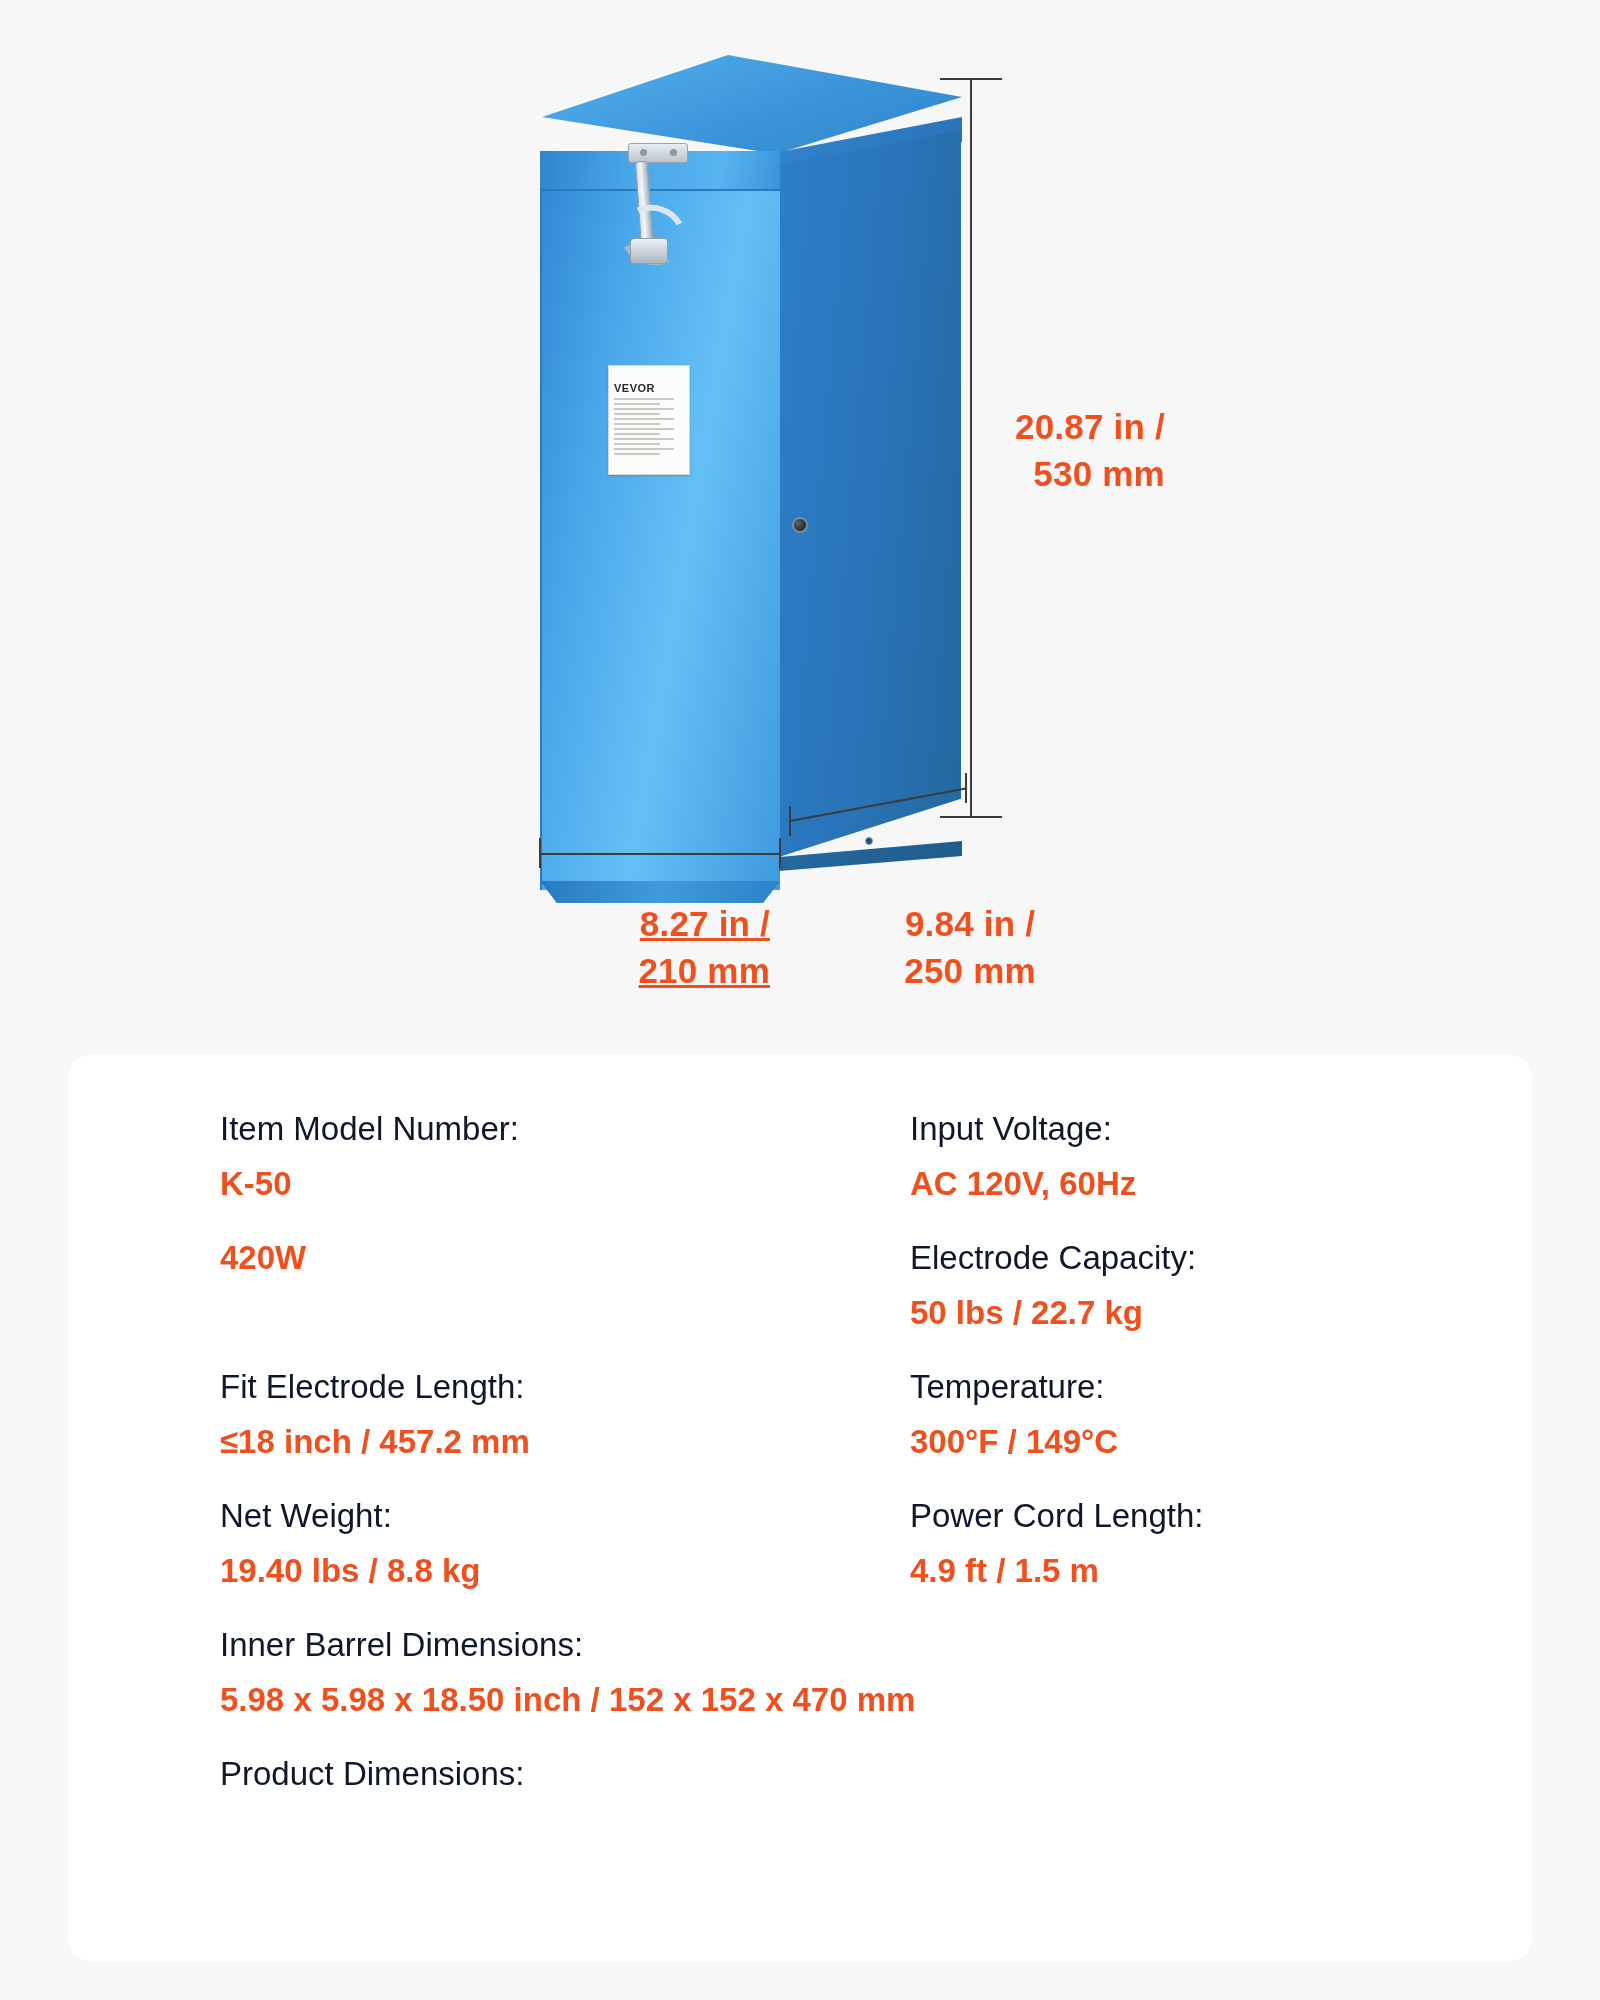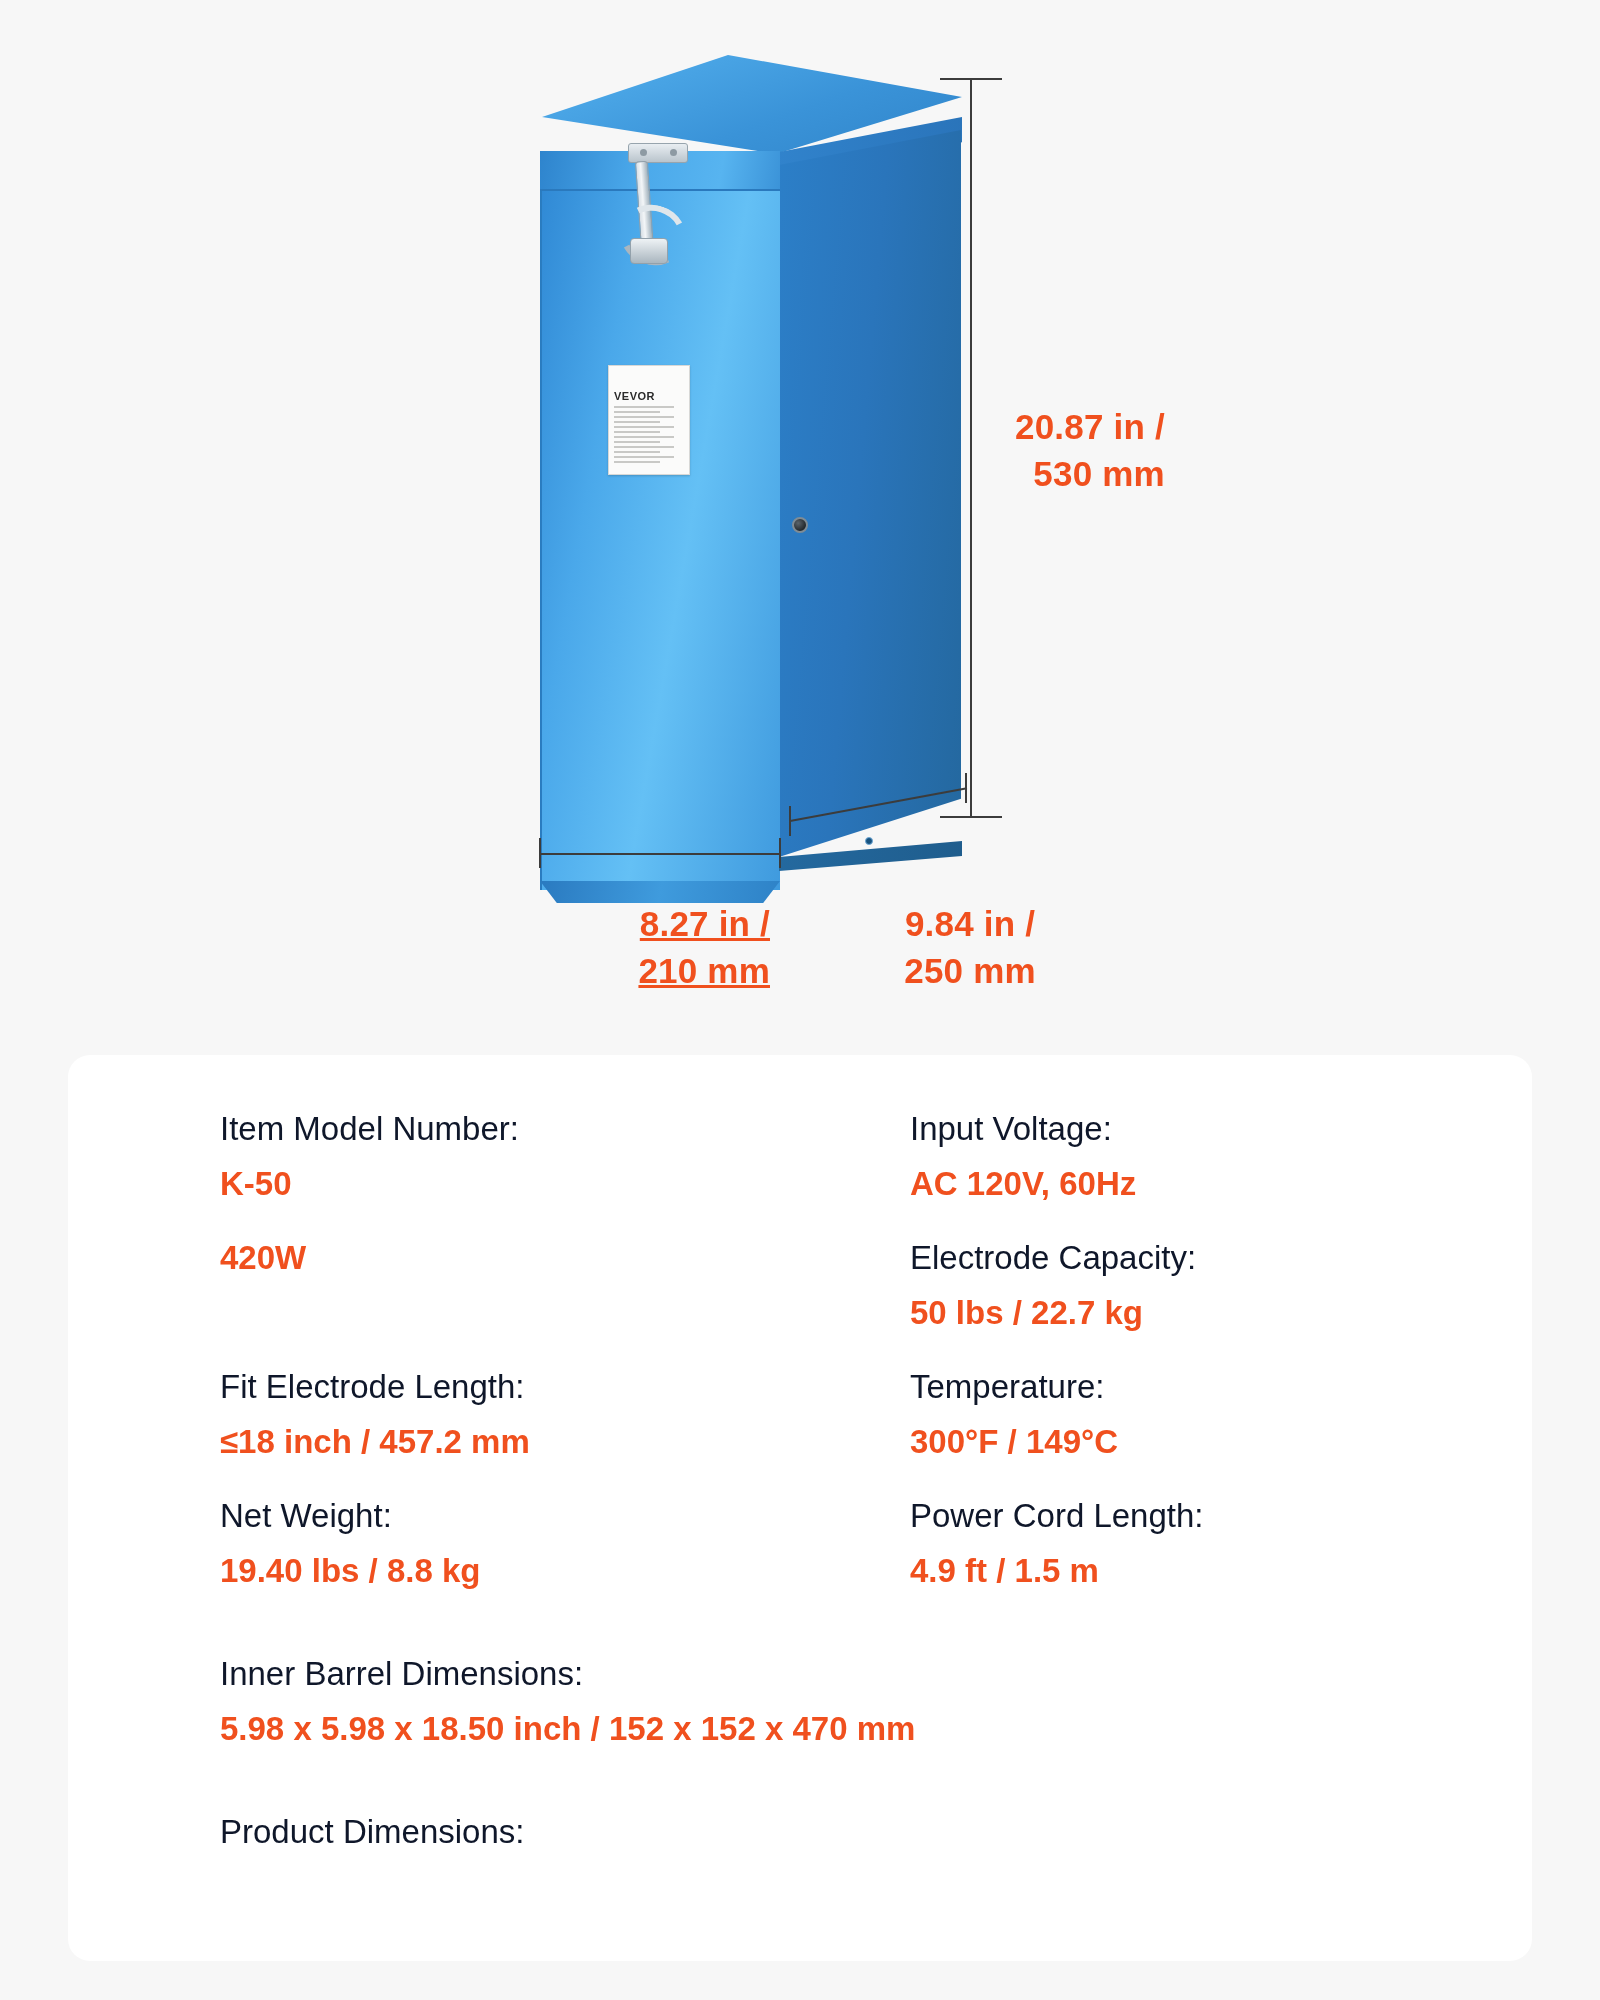--- a/index.html
+++ b/index.html
@@ -162,21 +162,21 @@
   
   .label-sticker {
     position: absolute;
     left: 88px;
     top: 310px;
     width: 82px;
     height: 110px;
     background: #fbfbfa;
     border: 1px solid #d8d8d6;
     box-shadow: 0 1px 2px rgba(0,0,0,0.18);
-    padding: 24px 5px;
+    padding: 16px 5px;
   }
   .label-brand {
     font-size: 11px;
     font-weight: 700;
     letter-spacing: .5px;
     color: #2a2a2a;
     margin-bottom: 4px;
   }
   .label-lines { display: block; }
   .label-lines i {
@@ -253,21 +253,21 @@
     color: #0f172a;
     line-height: 1.35;
     margin-bottom: 10px;
   }
   .spec-value {
     font-size: 33px;
     font-weight: 700;
     color: #f0501e;
     line-height: 1.35;
   }
-  .spec-wide { grid-column: 1 / span 2; margin-top: 29px; }
+  .spec-wide { grid-column: 1 / span 2; }
 </style>
 </head>
 <body>
 
 <div id="page">
 
   <div id="hero">
 
     <div class="box-wrap">
       <div class="face-top"></div>

